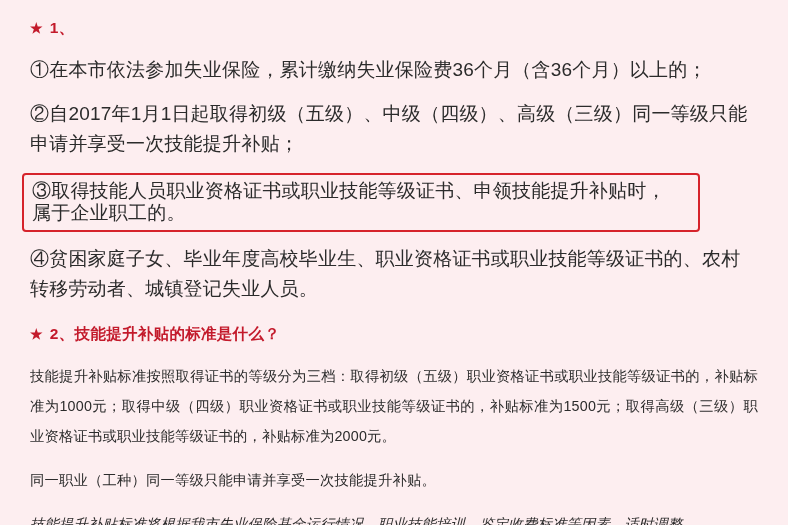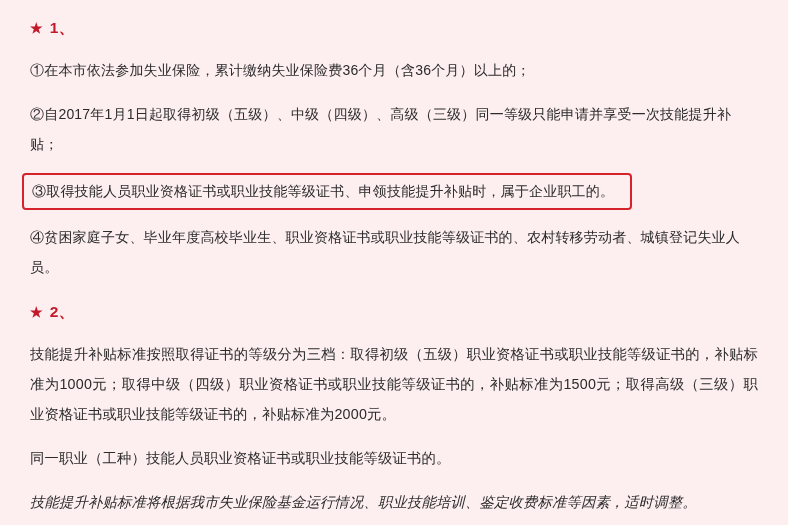--- a/index.html
+++ b/index.html
@@ -34,21 +34,21 @@
     color: #c31a2b;
     font-size: 14px;
     margin-right: 7px;
     line-height: 1;
   }
   .q-heading .q-text {
     color: #c31a2b;
   }
   .para {
     color: #2b2b2b;
-    font-size: 14px;
+    font-size: 19px;
     line-height: 30px;
     margin: 0 0 14px 0;
     letter-spacing: 0.2px;
   }
   .highlight-box {
     border: 2px solid #d6232b;
     border-radius: 4px;
     padding: 5px 16px 6px 8px;
     margin: 0 0 12px -8px;
     display: inline-block;
@@ -94,22 +94,23 @@
       <p class="para">③取得技能人员职业资格证书或职业技能等级证书、申领技能提升补贴时，属于企业职工的。</p>
     </div>
 
     <p class="para">④贫困家庭子女、毕业年度高校毕业生、职业资格证书或职业技能等级证书的、农村转移劳动者、城镇登记失业人员。</p>
   </div>
 
   <div class="section-two">
     <div class="q-heading">
       <span class="star">★</span>
       <span class="q-text">2、</span>
+      <span class="q-text">技能提升补贴的标准是什么？</span>
     </div>
 
     <p class="block-para">技能提升补贴标准按照取得证书的等级分为三档：取得初级（五级）职业资格证书或职业技能等级证书的，补贴标准为1000元；取得中级（四级）职业资格证书或职业技能等级证书的，补贴标准为1500元；取得高级（三级）职业资格证书或职业技能等级证书的，补贴标准为2000元。</p>
 
-    <p class="block-para">同一职业（工种）技能人员职业资格证书或职业技能等级证书的。</p>
+    <p class="block-para">同一职业（工种）同一等级只能申请并享受一次技能提升补贴。</p>
 
     <p class="block-para last-line">技能提升补贴标准将根据我市失业保险基金运行情况、职业技能培训、鉴定收费标准等因素，适时调整。</p>
   </div>
 
 </div>
 
 </body></html>

